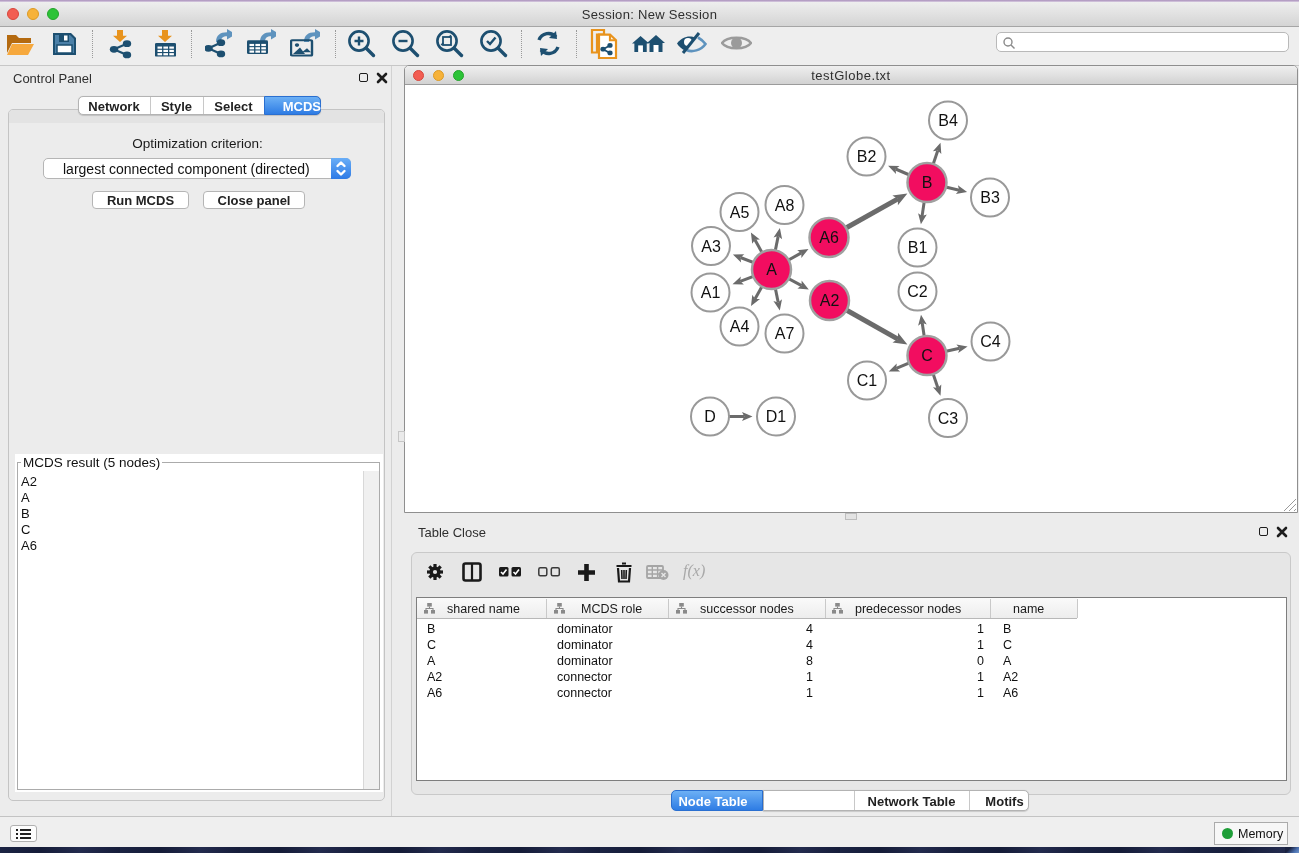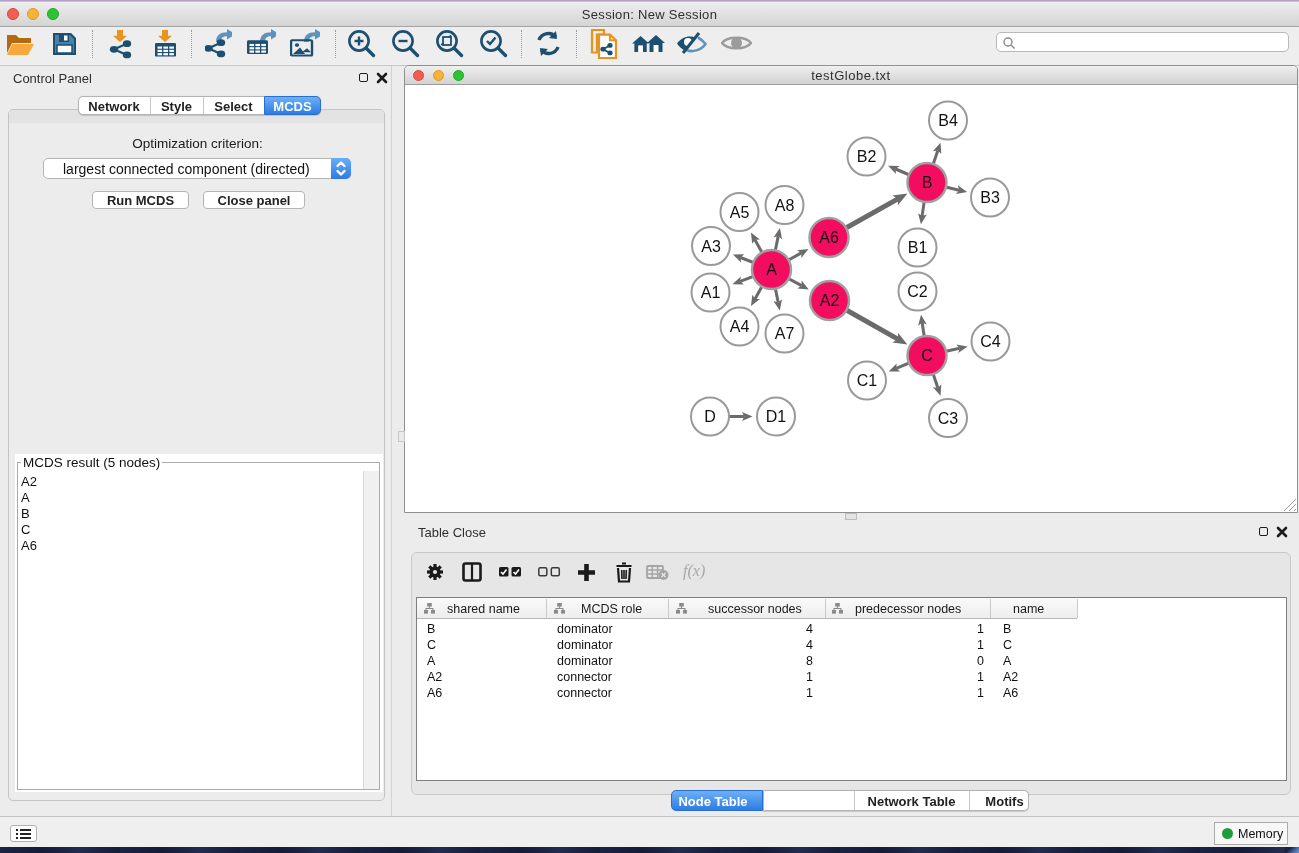--- a/index.html
+++ b/index.html
@@ -180,21 +180,21 @@
 <div class="abs" style="left:8px;top:109px;width:377px;height:692px;background:#ececec;border:1px solid #c4c4c4;border-radius:5px;"></div>
 <div class="abs" style="left:9px;top:110px;width:375px;height:13px;background:#e3e3e3;border-radius:4px 4px 0 0;"></div>
 
 <div class="abs" style="left:78px;top:96px;width:243px;height:19px;background:#ffffff;border:1px solid #b3b3b3;border-radius:5px;box-shadow:0 0.5px 1px rgba(0,0,0,.15);"></div>
 <div class="abs" style="left:78px;top:99px;width:72px;text-align:center;font-size:13px;font-weight:bold;color:#222;">Network</div>
 <div class="abs" style="left:150px;top:97px;width:1px;height:17px;background:#c8c8c8;"></div>
 <div class="abs" style="left:150px;top:99px;width:53px;text-align:center;font-size:13px;font-weight:bold;color:#222;">Style</div>
 <div class="abs" style="left:203px;top:97px;width:1px;height:17px;background:#c8c8c8;"></div>
 <div class="abs" style="left:203px;top:99px;width:61px;text-align:center;font-size:13px;font-weight:bold;color:#222;">Select</div>
 <div class="abs" style="left:264px;top:96px;width:57px;height:19px;background:linear-gradient(#6cb0f5,#2e7ce4);border-radius:0 5px 5px 0;border:1px solid #2a6fd0;"></div>
-<div class="abs" style="left:264px;top:99px;width:57px;text-align:center;color:#fff;font-size:13px;font-weight:bold;">MCDS</div>
+<div class="abs" style="left:264px;top:99px;width:57px;text-align:right;color:#fff;font-size:13px;font-weight:bold;">MCDS</div>
 
 <div class="abs" style="left:0;top:136px;width:395px;text-align:center;color:#1a1a1a;font-size:13.5px;">Optimization criterion:</div>
 <div class="abs" style="left:43px;top:158px;width:308px;height:21px;background:#fff;border:1px solid #b5b5b5;border-radius:5px;"></div>
 <div class="abs" style="left:63px;top:161px;width:290px;font-size:14px;color:#111;">largest connected component (directed)</div>
 <div class="abs" style="left:331px;top:158px;width:20px;height:21px;background:linear-gradient(#69aef7,#2d7ae6);border-radius:0 5px 5px 0;"></div>
 <svg class="abs" style="left:334px;top:160px;" width="14" height="17" viewBox="0 0 14 17">
     <path d="M3.5 6 L7 2.5 L10.5 6" fill="none" stroke="#fff" stroke-width="2.4" stroke-linecap="round" stroke-linejoin="round"></path>
     <path d="M3.5 11 L7 14.5 L10.5 11" fill="none" stroke="#fff" stroke-width="2.4" stroke-linecap="round" stroke-linejoin="round"></path>
   </svg>
 
@@ -397,21 +397,21 @@
   </svg>
 <div class="abs" style="left:581px;top:602px;font-size:12.5px;color:#1a1a1a;">MCDS role</div>
 <svg class="abs" style="left:676px;top:603px;" width="11" height="11" viewBox="0 0 11 11">
     <g fill="#8a8a8a">
       <rect x="3.2" y="0" width="4.6" height="3.6"></rect>
       <rect x="0" y="7" width="4" height="3.6"></rect>
       <rect x="7" y="7" width="4" height="3.6"></rect>
       <path d="M5.5 3.6 L5.5 5.5 M2 7 L2 5.5 L9 5.5 L9 7" stroke="#8a8a8a" stroke-width="1.1" fill="none"></path>
     </g>
   </svg>
-<div class="abs" style="left:700px;top:602px;font-size:12.5px;color:#1a1a1a;margin-left:8px;">successor nodes</div>
+<div class="abs" style="left:700px;top:602px;font-size:12.5px;color:#1a1a1a;">successor nodes</div>
 <svg class="abs" style="left:832px;top:603px;" width="11" height="11" viewBox="0 0 11 11">
     <g fill="#8a8a8a">
       <rect x="3.2" y="0" width="4.6" height="3.6"></rect>
       <rect x="0" y="7" width="4" height="3.6"></rect>
       <rect x="7" y="7" width="4" height="3.6"></rect>
       <path d="M5.5 3.6 L5.5 5.5 M2 7 L2 5.5 L9 5.5 L9 7" stroke="#8a8a8a" stroke-width="1.1" fill="none"></path>
     </g>
   </svg>
 <div class="abs" style="left:855px;top:602px;font-size:12.5px;color:#1a1a1a;">predecessor nodes</div>
 <div class="abs" style="left:1013px;top:602px;font-size:12.5px;color:#1a1a1a;">name</div>

